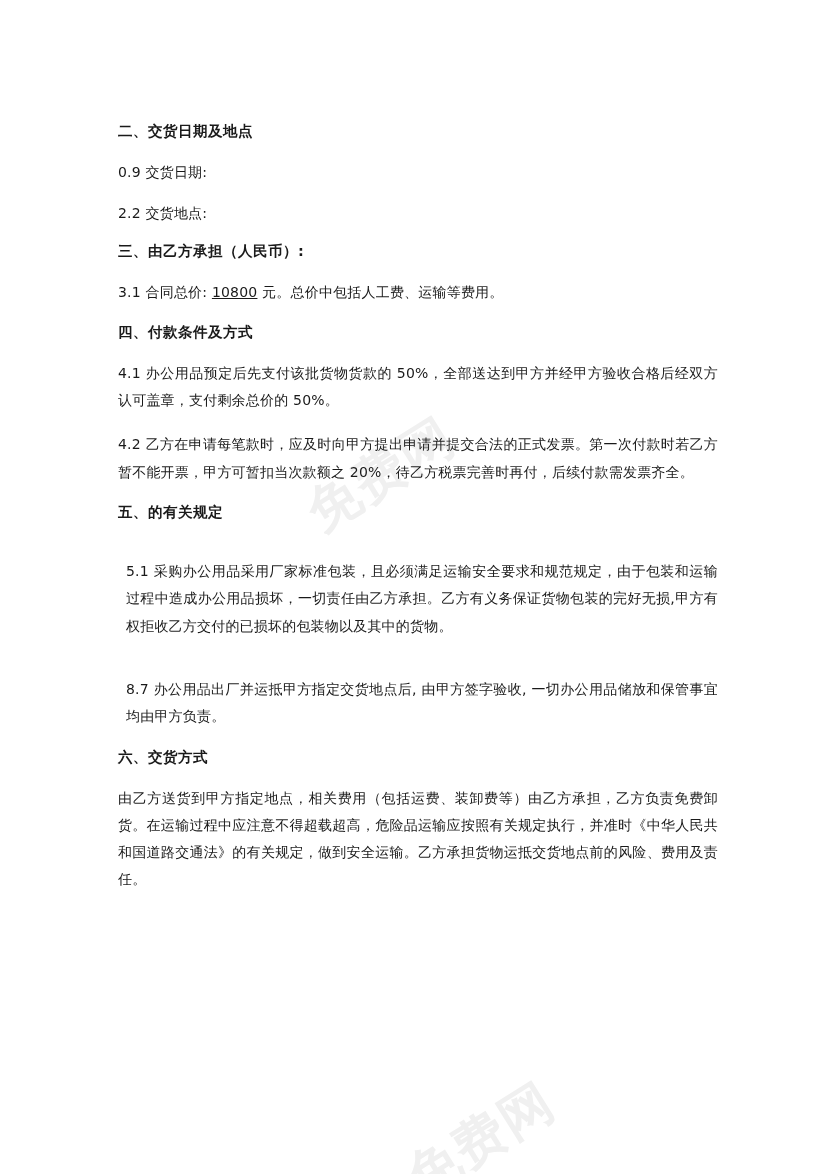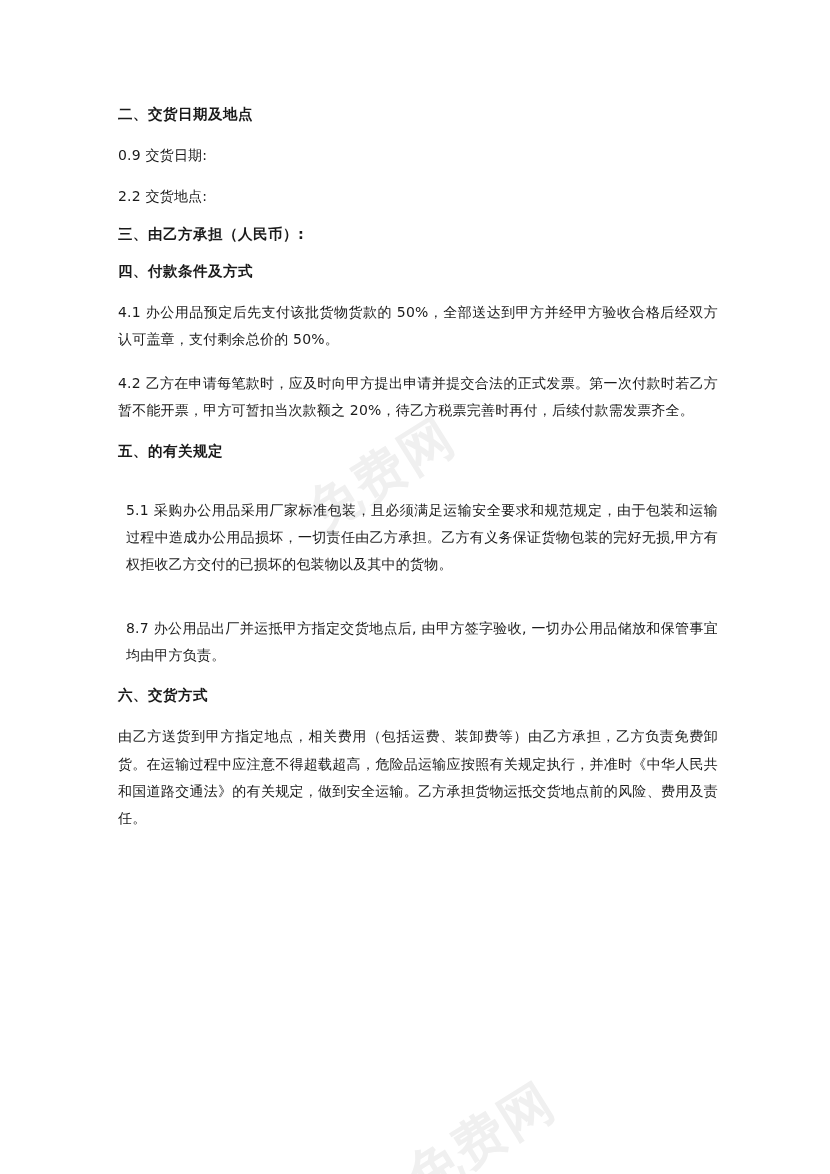--- a/index.html
+++ b/index.html
@@ -34,21 +34,21 @@
     transform: rotate(-32deg);
   }
   .wm2 {
     left: 400px;
     top: 1105px;
     transform: rotate(-32deg);
   }
   .content {
     position: absolute;
     left: 118px;
-    top: 105px;
+    top: 122px;
     width: 600px;
   }
   .heading {
     font-family: "DejaVu Sans", sans-serif;
     font-size: 14.5px;
     font-weight: bold;
     color: #1a1a1a;
     margin: 0 0 18px 0;
     letter-spacing: 0.5px;
   }
@@ -79,20 +79,25 @@
   <div class="watermark wm1">免费网</div>
   <div class="watermark wm2">免费网</div>
 
   <div class="content">
 
     <p class="heading">二、交货日期及地点</p>
     <p class="para sp-after-small">0.9  交货日期:</p>
     <p class="para sp-after-small">2.2  交货地点:</p>
 
     <p class="heading">三、由乙方承担（人民币）:</p>
+    <p class="para">
+      <span>3.1 合同总价:</span>
+      <span class="underline">10800</span>
+      <span>元。总价中包括人工费、运输等费用。</span>
+    </p>
 
     <p class="heading">四、付款条件及方式</p>
     <p class="para">4.1  办公用品预定后先支付该批货物货款的 50%，全部送达到甲方并经甲方验收合格后经双方认可盖章，支付剩余总价的 50%。</p>
     <p class="para">4.2 乙方在申请每笔款时，应及时向甲方提出申请并提交合法的正式发票。第一次付款时若乙方暂不能开票，甲方可暂扣当次款额之 20%，待乙方税票完善时再付，后续付款需发票齐全。</p>
 
     <p class="heading">五、的有关规定</p>
     <p class="para indent">5.1 采购办公用品采用厂家标准包装，且必须满足运输安全要求和规范规定，由于包装和运输过程中造成办公用品损坏，一切责任由乙方承担。乙方有义务保证货物包装的完好无损,甲方有权拒收乙方交付的已损坏的包装物以及其中的货物。</p>
     <p class="para indent">8.7 办公用品出厂并运抵甲方指定交货地点后, 由甲方签字验收, 一切办公用品储放和保管事宜均由甲方负责。</p>
 
     <p class="heading">六、交货方式</p>

